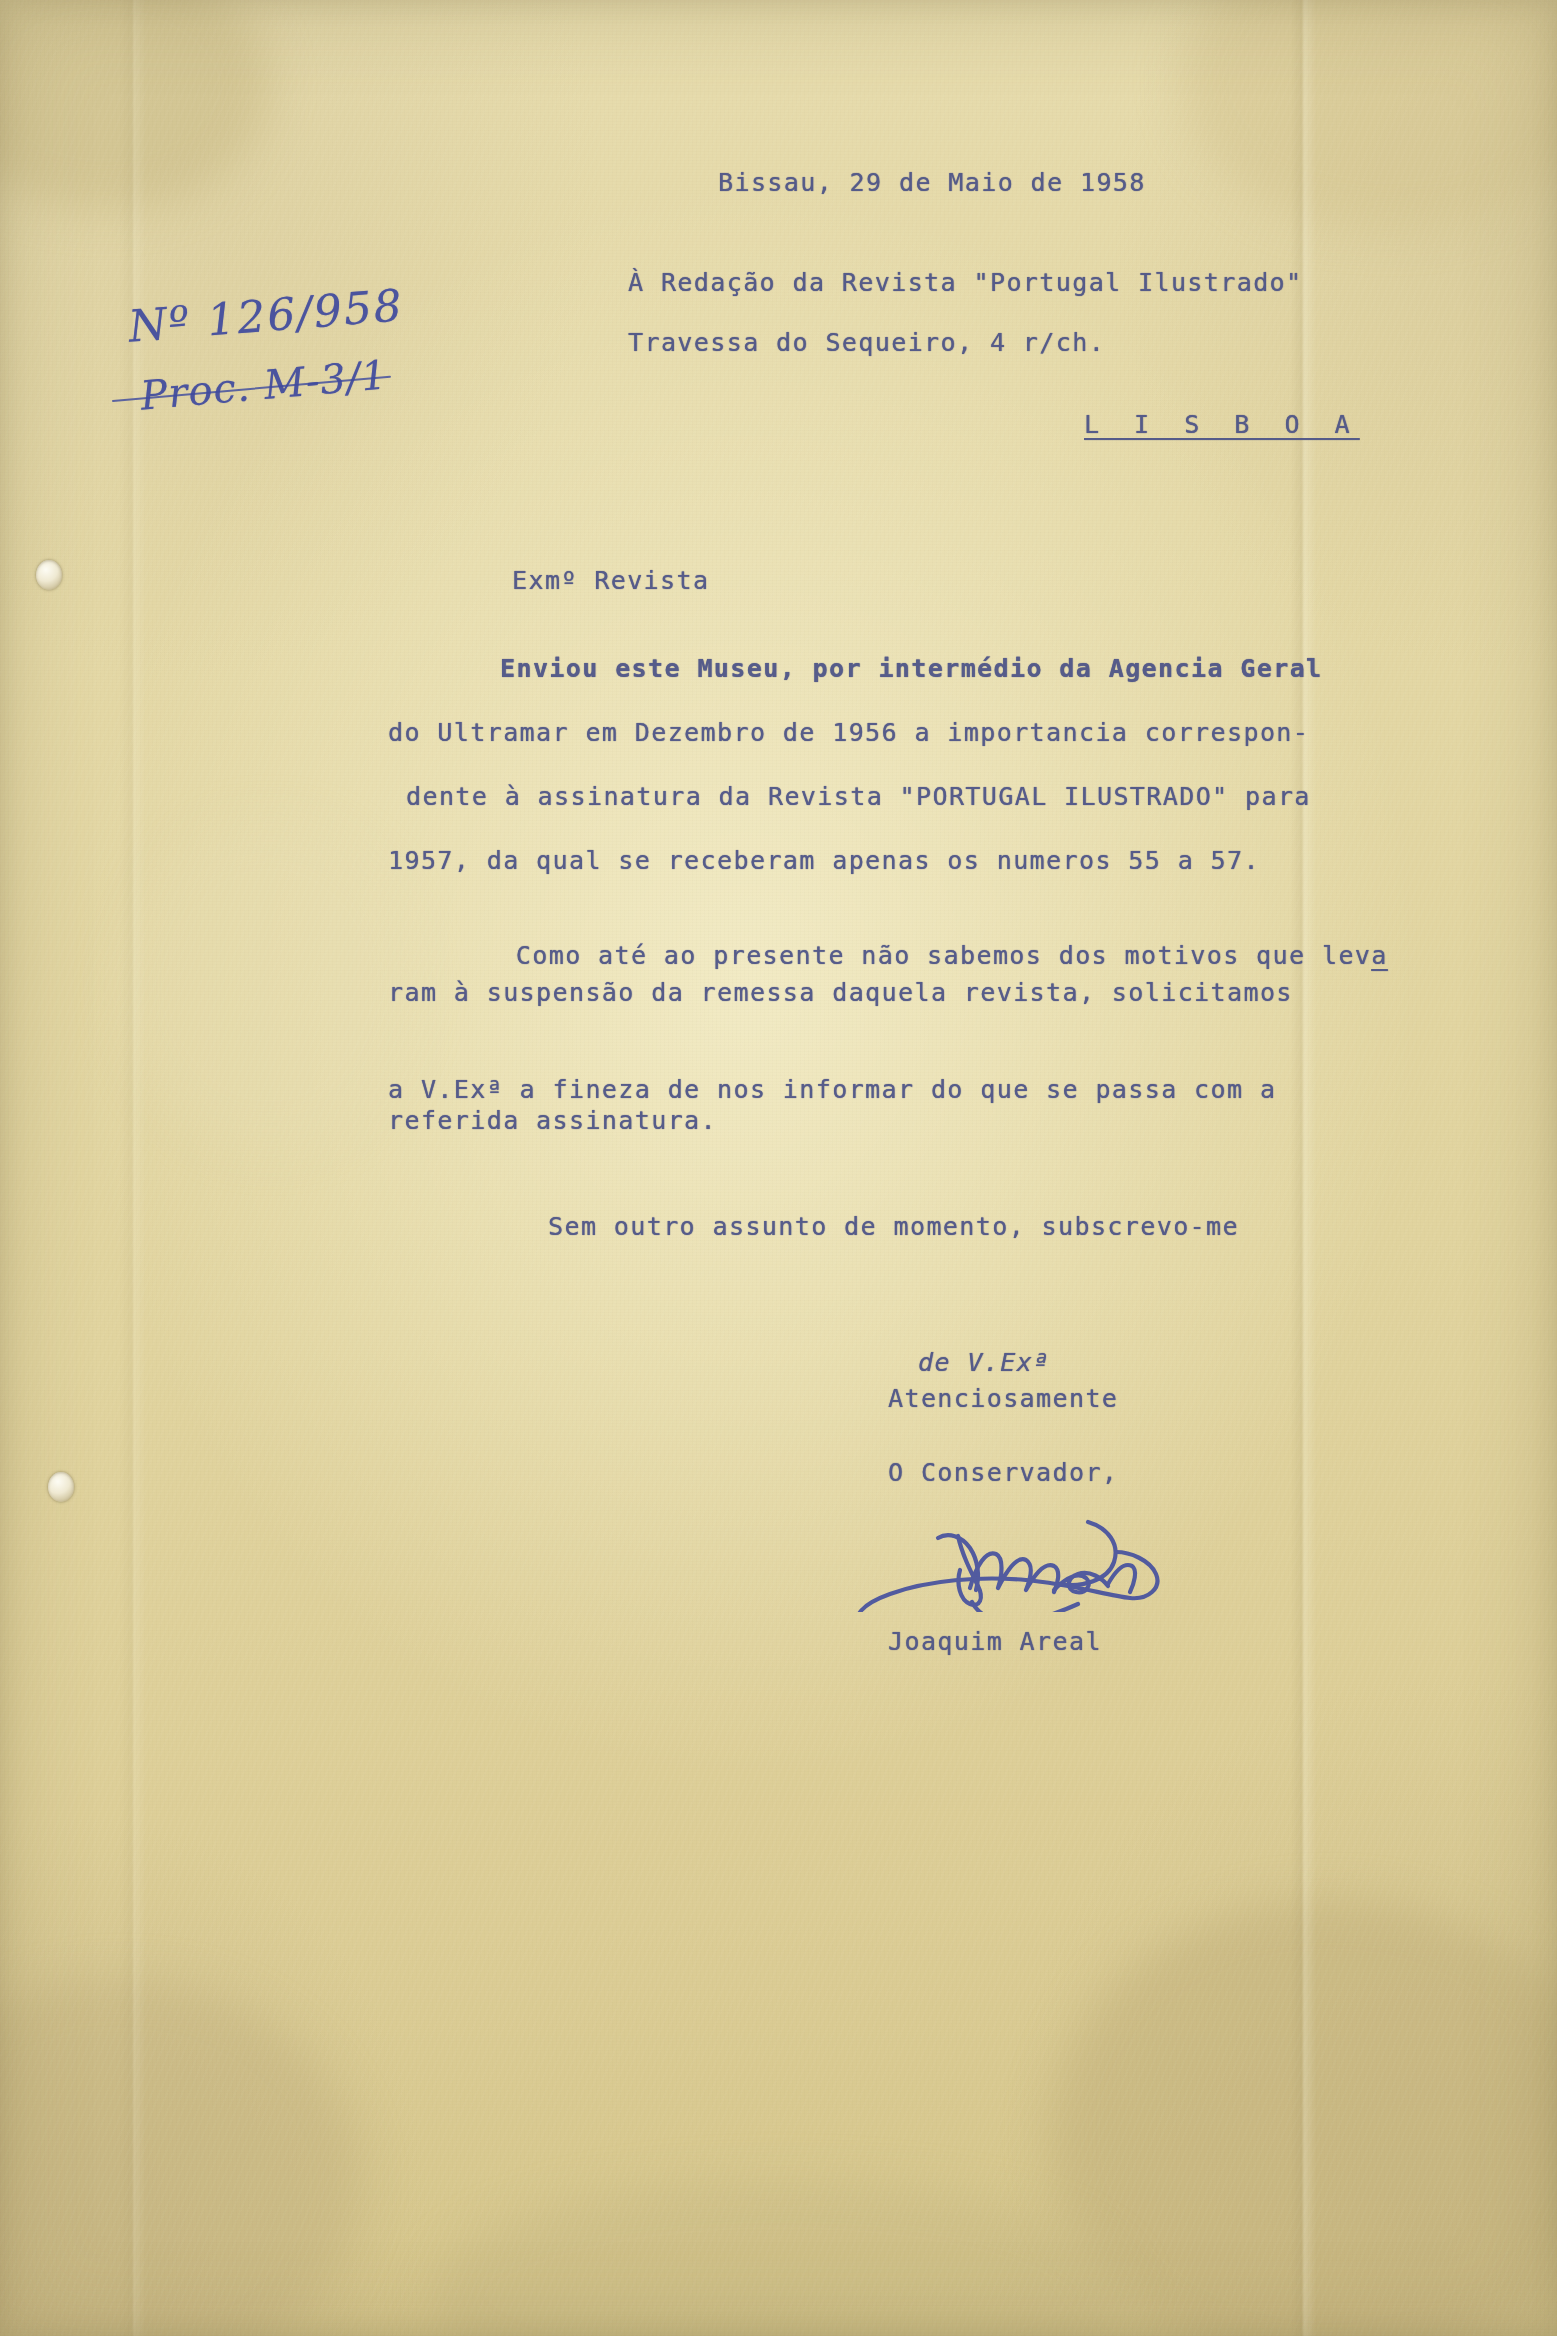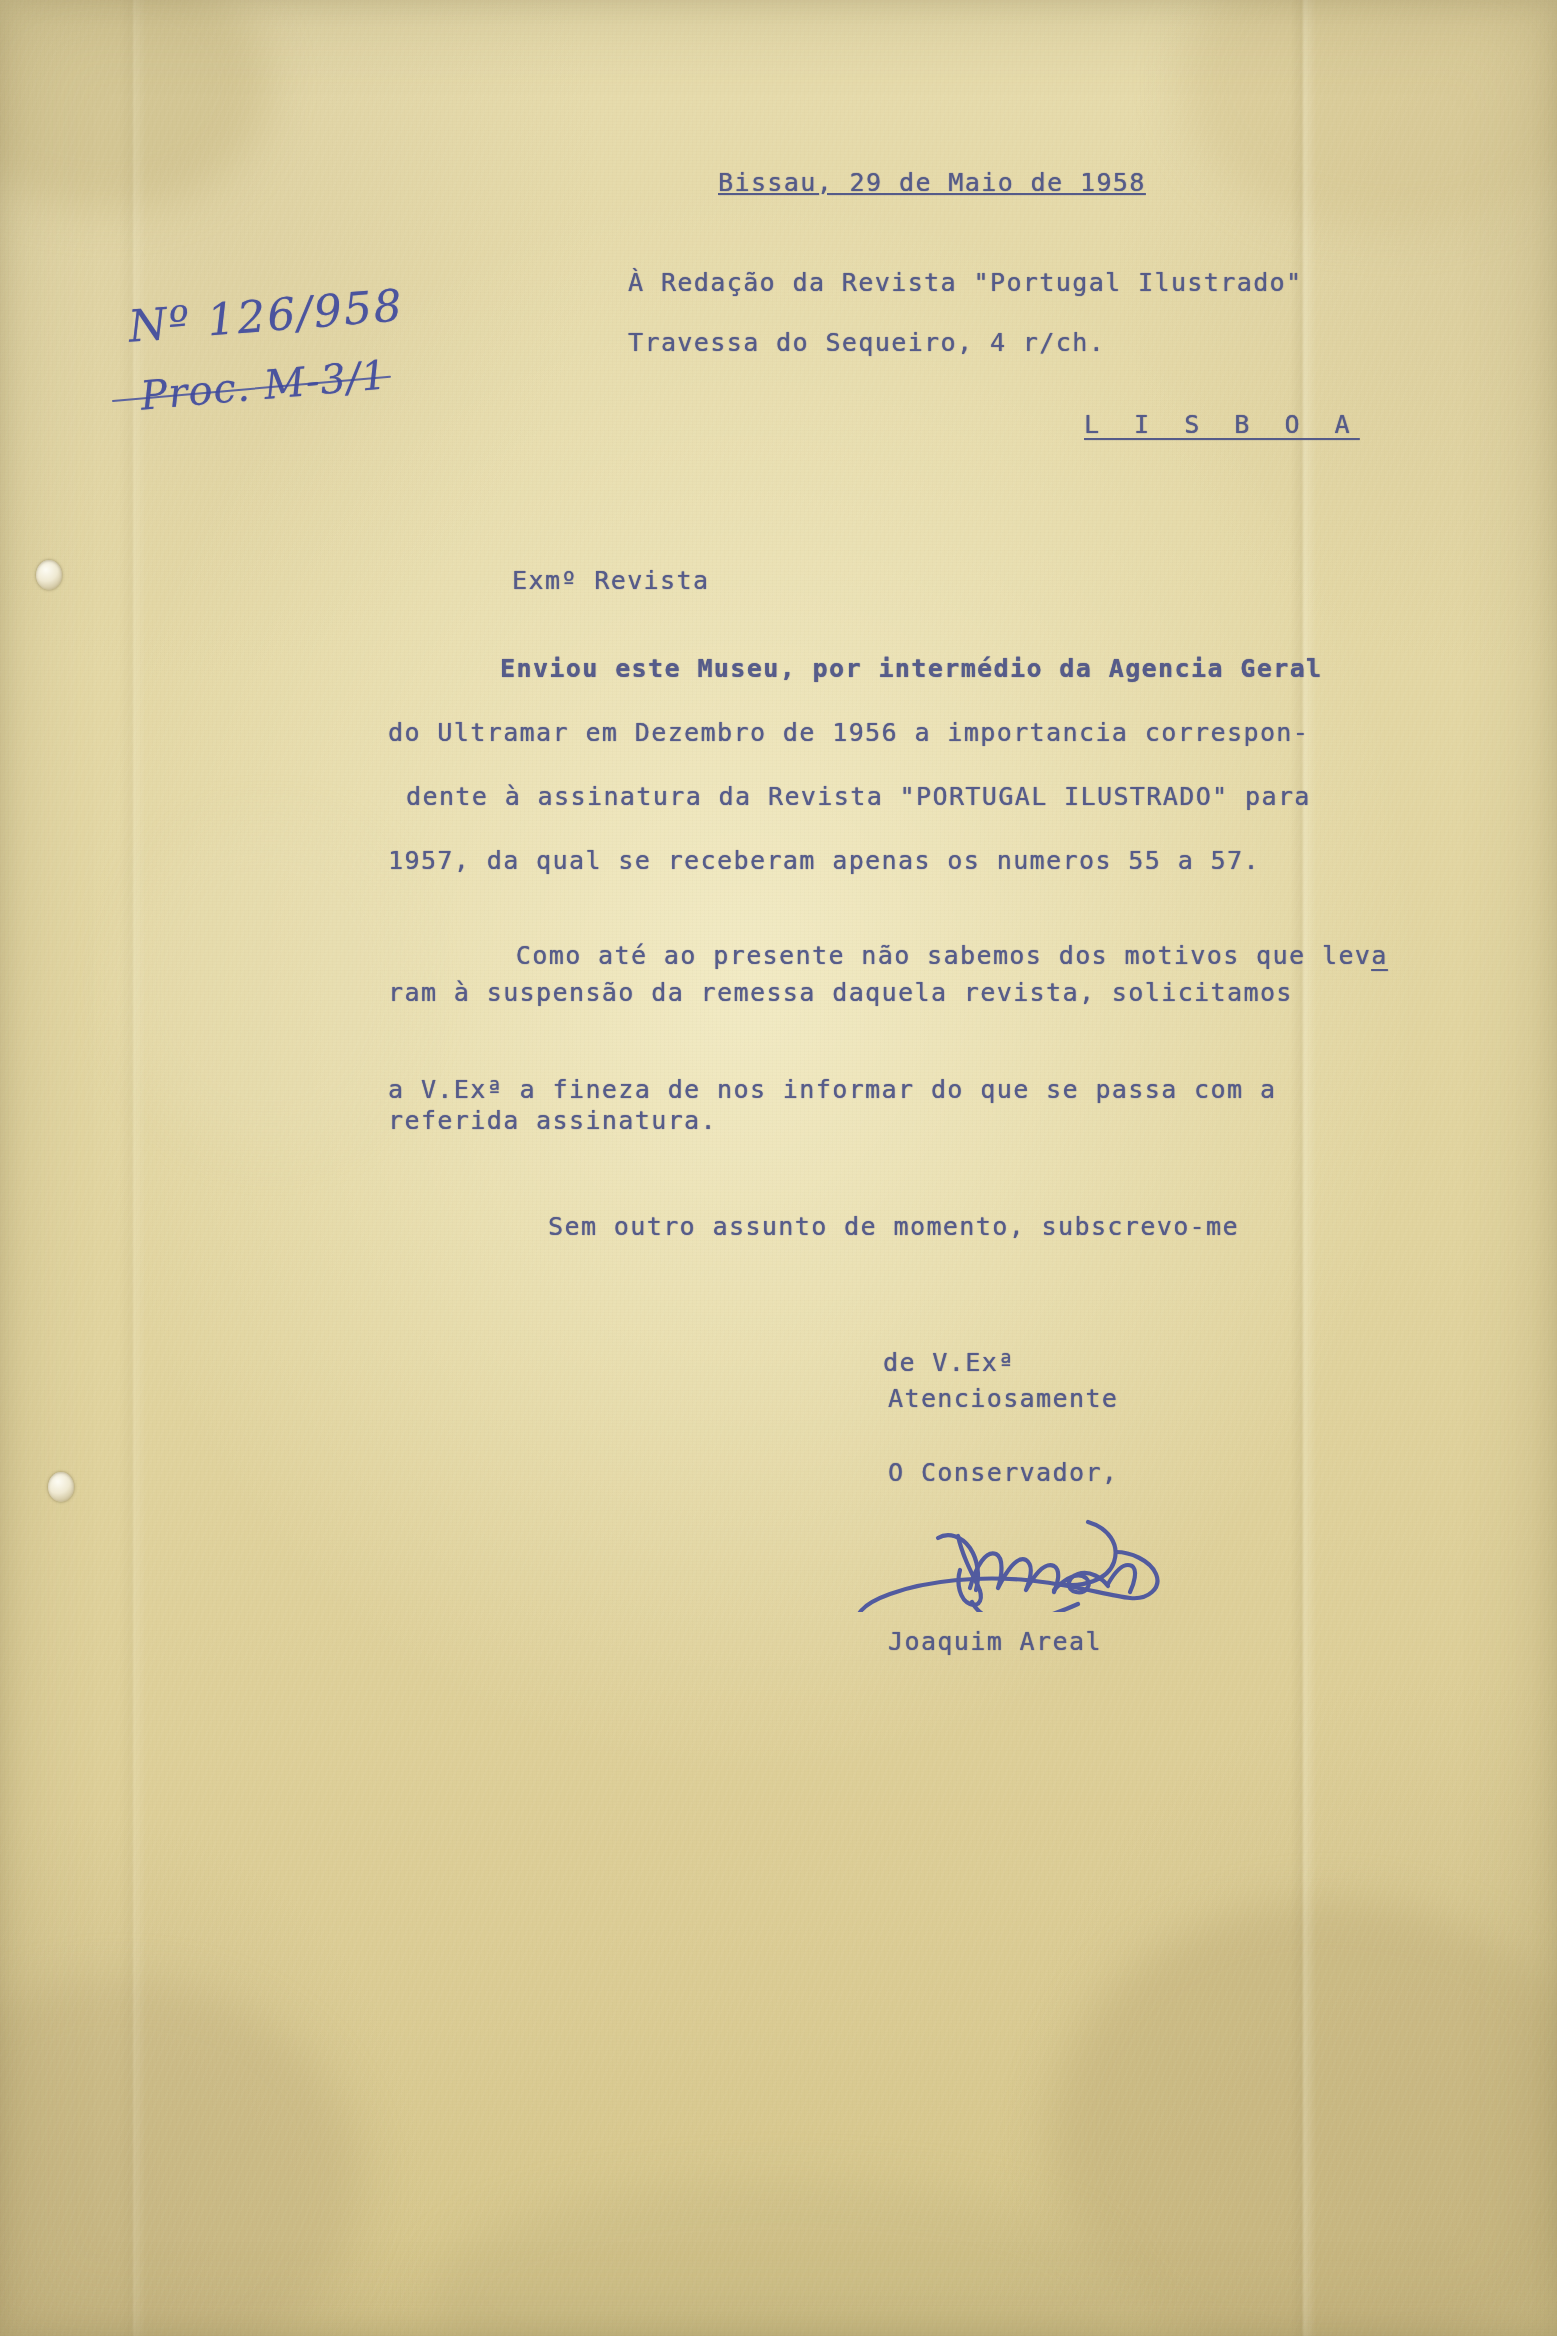--- a/index.html
+++ b/index.html
@@ -111,42 +111,42 @@
   <div class="grain"></div>
   <div class="edge-shadow"></div>
 
   <div class="hole" style="left:36px; top:560px;"></div>
   <div class="hole" style="left:48px; top:1472px;"></div>
 
   <div class="hand" style="left:128px; top:290px; font-size:44px; transform:rotate(-4.5deg); letter-spacing:2px;">Nº 126/958</div>
   <div class="hand-rule" style="left:112px; top:400px; width:280px; transform:rotate(-5deg);"></div>
   <div class="hand" style="left:140px; top:362px; font-size:40px; transform:rotate(-5deg); letter-spacing:1px;">Proc. M-3/1</div>
 
-  <div class="typed" style="left:718px; top:168px;text-decoration:underline;">Bissau, 29 de Maio de 1958</div>
+  <div class="typed" style="left:718px; top:168px;">Bissau, 29 de Maio de 1958</div>
 
   <div class="typed" style="left:628px; top:268px;">À Redação da Revista "Portugal Ilustrado"</div>
   <div class="typed" style="left:628px; top:328px;">Travessa do Sequeiro, 4 r/ch.</div>
   <div class="typed u sp" style="left:1084px; top:382px;">L I S B O A</div>
 
   <div class="typed" style="left:512px; top:566px;">Exmº Revista</div>
 
   <div class="typed" style="left:500px; top:654px;font-weight:bold;">Enviou este Museu, por intermédio da Agencia Geral</div>
   <div class="typed" style="left:388px; top:718px;">do Ultramar em Dezembro de 1956 a importancia correspon-</div>
   <div class="typed" style="left:388px; top:782px;margin-left:18px;">dente à assinatura da Revista "PORTUGAL ILUSTRADO" para</div>
   <div class="typed" style="left:388px; top:846px;">1957, da qual se receberam apenas os numeros 55 a 57.</div>
 
   <div class="typed" style="left:388px; top:978px;">ram à suspensão da remessa daquela revista, solicitamos</div>
   <div class="typed" style="left:450px; top:912px;">
     <span>Como até ao presente não sabemos dos motivos que lev<span class="u">a</span></span></div>
   <div class="typed" style="left:388px; top:1042px;margin-top:33px;">a V.Exª a fineza de nos informar do que se passa com a</div>
   <div class="typed" style="left:388px; top:1106px;">referida assinatura.</div>
 
   <div class="typed" style="left:548px; top:1212px;">Sem outro assunto de momento, subscrevo-me</div>
 
-  <div class="typed" style="left:883px; top:1348px;">de V.Exª</div>
+  <div class="typed" style="left:918px; top:1348px;font-style:italic;">de V.Exª</div>
   <div class="typed" style="left:888px; top:1384px;">Atenciosamente</div>
   <div class="typed" style="left:888px; top:1458px;">O Conservador,</div>
 
   <div class="sig-wrap" style="left:820px; top:1492px; width:420px; height:120px;">
     <svg width="420" height="120" viewBox="0 0 420 120" fill="none">
       <g stroke="#46519f" stroke-width="4.2" stroke-linecap="round" stroke-linejoin="round" fill="none" opacity="0.92">
         <path d="M138 44 C142 62, 150 78, 158 94 C164 106, 160 116, 150 112 C140 108, 136 92, 140 78"></path>
         <path d="M118 46 C128 40, 142 44, 150 56 C158 68, 160 84, 156 98"></path>
         <path d="M150 96 C156 74, 166 58, 176 62 C184 66, 182 84, 178 96 C188 76, 198 64, 206 68 C214 73, 210 88, 206 98
                  C216 80, 226 70, 234 74 C241 78, 238 92, 234 100"></path>

